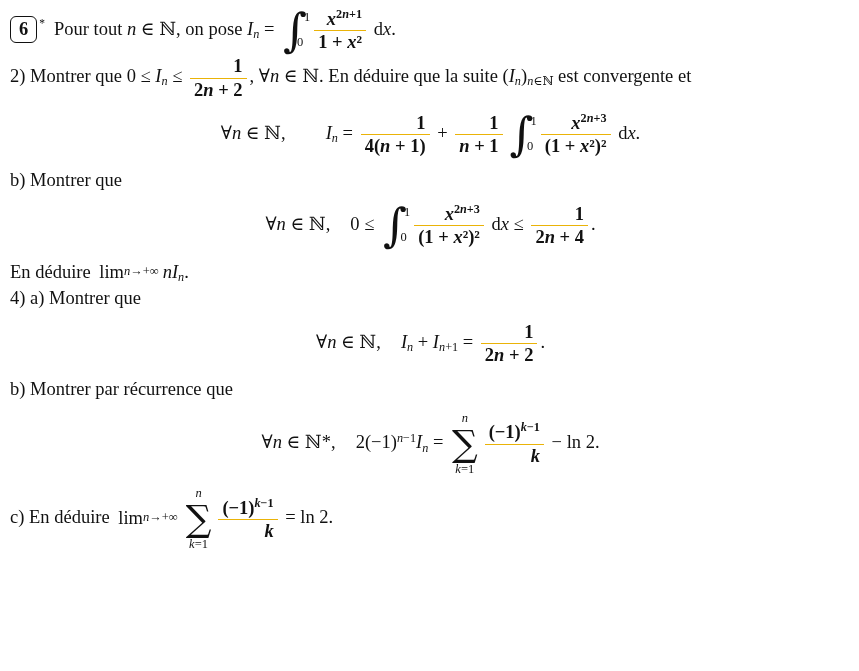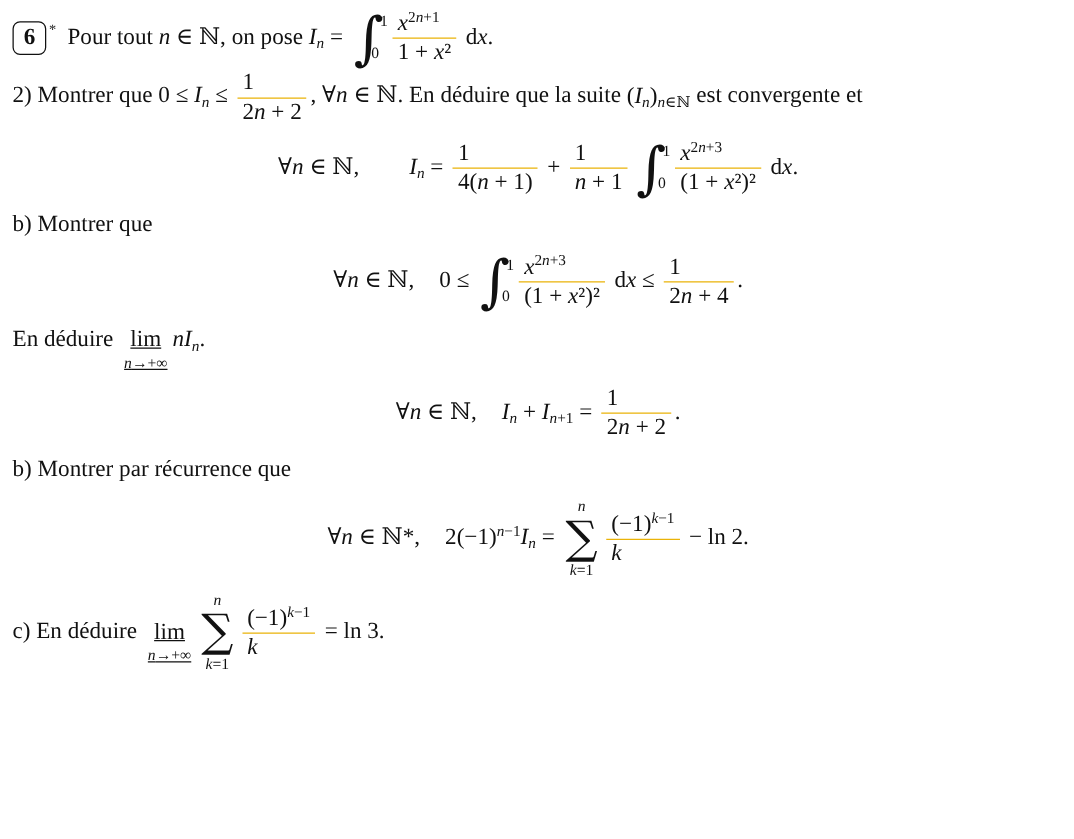--- a/index.html
+++ b/index.html
@@ -15,37 +15,37 @@
   sub,sup{line-height:0;}
   sub{font-size:66%;vertical-align:-0.28em;}
   sup{font-size:66%;vertical-align:0.55em;}
   
   .exbox{
     display:inline-block;border:1.4px solid #111;border-radius:6px;
     padding:0 8px 1px 8px;font-weight:bold;
   }
   .star{font-size:62%;vertical-align:0.65em;margin:0 9px 0 2px;}
   
-  .frac{display:inline-block;vertical-align:middle;text-align:left;margin:0 3px;}
+  .frac{display:inline-block;vertical-align:middle;text-align:right;margin:0 3px;font-weight:bold;}
   .fnum,.fden{display:block;padding:0 4px;line-height:1.2;white-space:nowrap;}
   .fden{border-top:1px solid #eab308;}
   
   .intwrap{display:inline-flex;vertical-align:middle;margin:0 1px 0 4px;}
   .int-sign{font-size:46px;line-height:0.95;font-family:"DejaVu Serif",serif;}
   .int-lims{display:inline-flex;flex-direction:column;justify-content:space-between;
             font-size:12.5px;line-height:1;padding:2px 0 4px 0;}
   .int-top{margin-left:-3px;}
   .int-bot{margin-left:-10px;}
   
   .bigop{display:inline-flex;flex-direction:column;align-items:center;
          vertical-align:middle;margin:0 4px;}
   .bop-top,.bop-bot{font-size:12.5px;line-height:1.1;}
   .bop-sym{font-size:36px;line-height:1.02;font-family:"DejaVu Serif",serif;}
   
-  .limstack{display:inline-flex;flex-direction:column;align-items:center;margin:0 4px;text-decoration:underline;}
+  .limstack{display:inline-flex;flex-direction:row;align-items:center;margin:0 4px;}
   .lim-bot{font-size:12.5px;line-height:1.05;}
   .qquad{display:inline-block;width:40px;}
   .quad{display:inline-block;width:20px;}
   .nowrap{white-space:nowrap;}
 </style>
 </head>
 <body>
 
 <div class="doc">
 
@@ -78,33 +78,34 @@
           <span class="int-top">1</span>
           <span class="int-bot">0</span>
         </span>
       </span><span class="frac"><span class="fnum"><span><i>x</i></span><sup>2<i>n</i>+3</sup></span><span class="fden">(1 + <i>x</i>²)²</span></span><span> d</span><span><i>x</i></span><span> ≤ </span><span class="frac"><span class="fnum">1</span><span class="fden">2<i>n</i> + 4</span></span><span>.</span></div>
 
   <div class="line"><span>En déduire </span><span class="limstack">
         <span class="lim-top">lim</span>
         <span class="lim-bot"><i>n</i>→+∞</span>
       </span><span><i>nI</i></span><sub><i>n</i></sub><span>.</span></div>
 
+  <div class="line"><span>4) a) Montrer que</span></div>
 
   <div class="display"><span>∀<i>n</i> ∈ ℕ,</span><span class="quad"></span><span><i>I</i></span><sub><i>n</i></sub><span> + </span><span><i>I</i></span><sub><i>n</i>+1</sub><span> = </span><span class="frac"><span class="fnum">1</span><span class="fden">2<i>n</i> + 2</span></span><span>.</span></div>
 
   <div class="line"><span>b) Montrer par récurrence que</span></div>
 
   <div class="display"><span>∀<i>n</i> ∈ ℕ*,</span><span class="quad"></span><span>2(−1)</span><sup><i>n</i>−1</sup><span><i>I</i></span><sub><i>n</i></sub><span> = </span><span class="bigop">
         <span class="bop-top"><i>n</i></span>
         <span class="bop-sym">∑</span>
         <span class="bop-bot"><i>k</i>=1</span>
       </span><span class="frac"><span class="fnum"><span>(−1)</span><sup><i>k</i>−1</sup></span><span class="fden"><i>k</i></span></span><span> − ln 2.</span></div>
 
   <div class="line"><span>c) En déduire </span><span class="limstack">
         <span class="lim-top">lim</span>
         <span class="lim-bot"><i>n</i>→+∞</span>
       </span><span class="bigop">
         <span class="bop-top"><i>n</i></span>
         <span class="bop-sym">∑</span>
         <span class="bop-bot"><i>k</i>=1</span>
-      </span><span class="frac"><span class="fnum"><span>(−1)</span><sup><i>k</i>−1</sup></span><span class="fden"><i>k</i></span></span><span> = ln 3.</span></div>
+      </span><span class="frac"><span class="fnum"><span>(−1)</span><sup><i>k</i>−1</sup></span><span class="fden"><i>k</i></span></span><span> = ln 2.</span></div>
 
 </div>
 
 </body></html>

